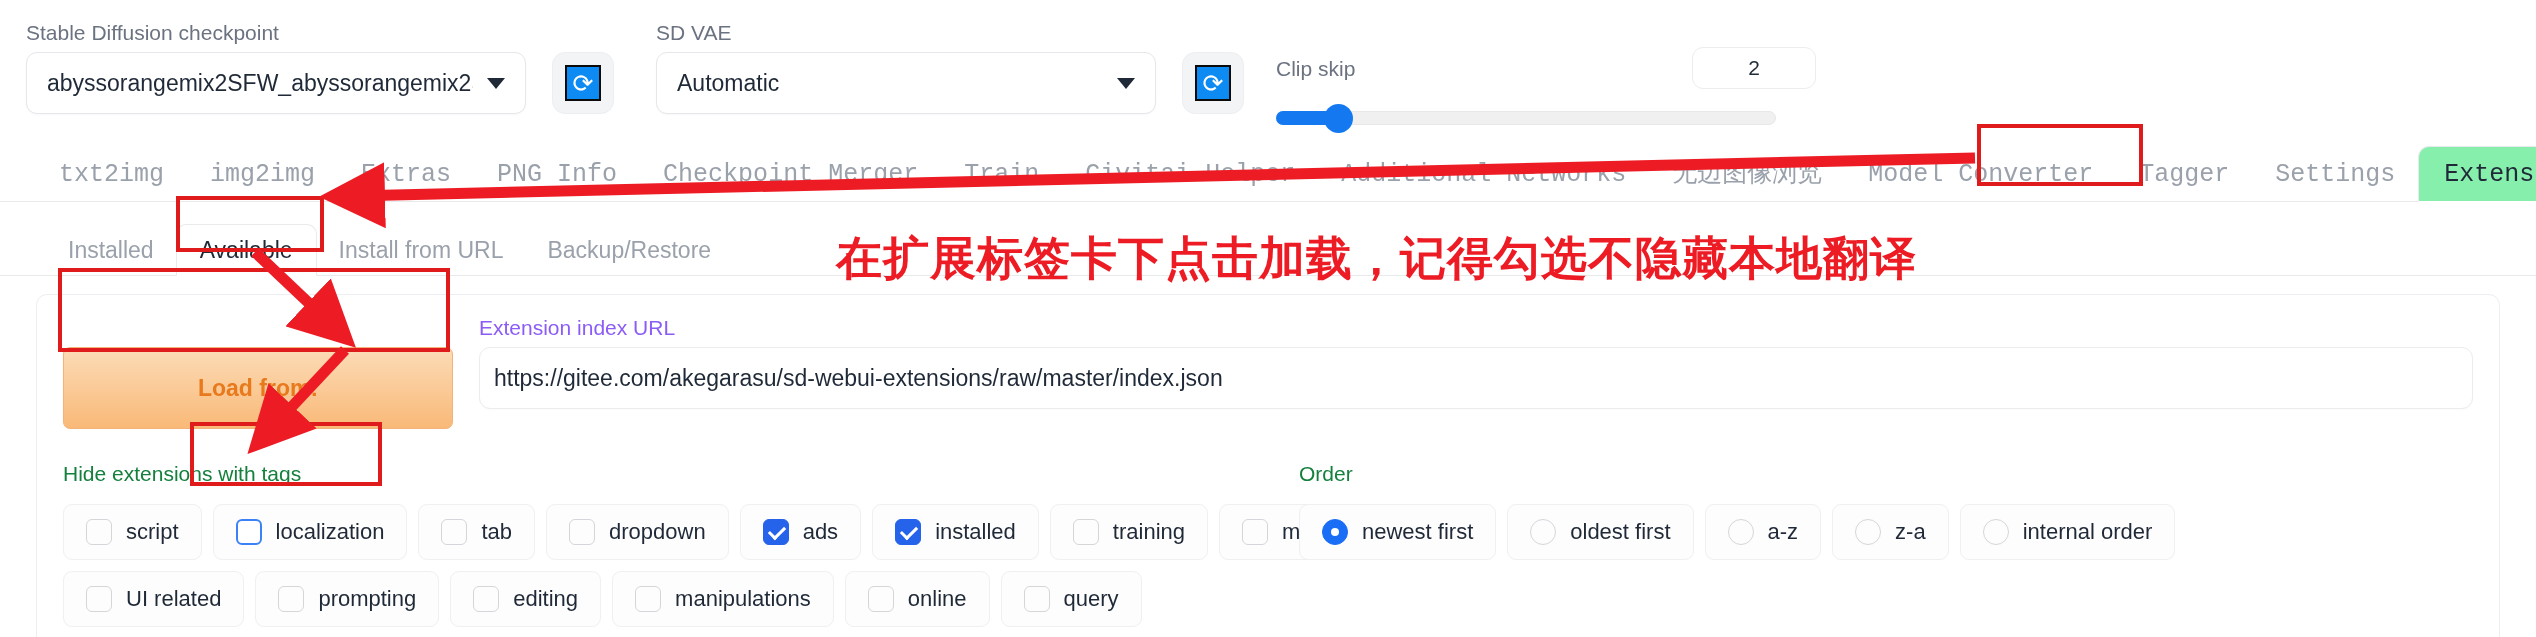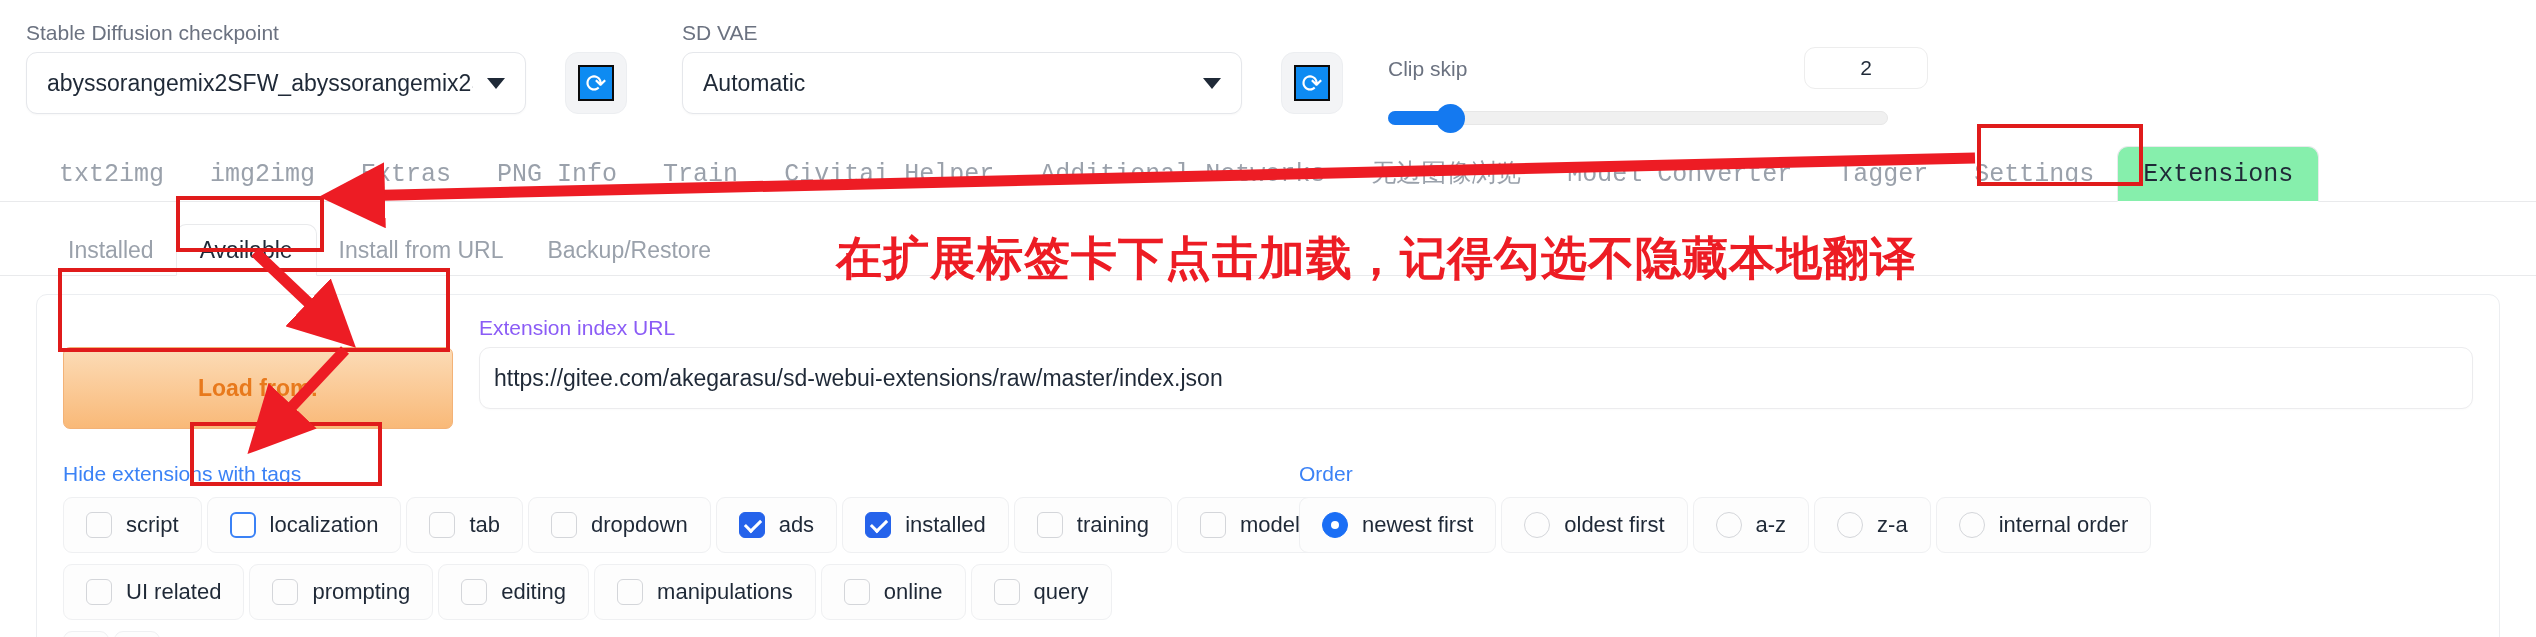--- a/index.html
+++ b/index.html
@@ -9,21 +9,21 @@
     font-family: "Liberation Sans", sans-serif;
     overflow: hidden;
   }
   body { position: relative; }
 
   
   .quick-bar {
     display: flex;
     align-items: flex-start;
     padding: 22px 26px 0 26px;
-    gap: 13px;
+    gap: 0;
     height: 140px;
   }
   .field-group { display: flex; flex-direction: column; }
   .field-label {
     font-size: 21px;
     color: #6b7280;
     margin-bottom: 9px;
     line-height: 1;
     white-space: nowrap;
   }
@@ -47,21 +47,21 @@
   }
   .caret {
     width: 0; height: 0;
     border-left: 9px solid transparent;
     border-right: 9px solid transparent;
     border-top: 11px solid #1f2937;
     margin-left: 14px;
     flex: none;
   }
   .dd-checkpoint { width: 500px; }
-  .dd-vae { width: 560px; }
+  .dd-vae { width: 500px; }
 
   .refresh-btn {
     width: 62px; height: 62px;
     background: #f3f4f6;
     border: 1px solid #eceef1;
     border-radius: 13px;
     display: flex;
     align-items: center;
     justify-content: center;
     margin-left: 26px;
@@ -237,26 +237,26 @@
   .panel-bottom {
     display: flex;
     margin-top: 34px;
     gap: 36px;
   }
   .tags-col { width: 1200px; }
   .order-col { flex: 1; }
 
   .group-label {
     font-size: 21px;
-    color: #3b82f6;
-    margin-bottom: 13px;
+    color: #15803d;
+    margin-bottom: 20px;
     line-height: 1;
   }
   .chip-rows { display: flex; flex-direction: column; gap: 11px; }
-  .chip-row { display: flex; gap: 5px; flex-wrap: nowrap; align-items: flex-end; }
+  .chip-row { display: flex; gap: 11px; flex-wrap: nowrap; align-items: flex-end; }
 
   .chip {
     height: 56px;
     border: 1px solid #eff0f2;
     border-radius: 9px;
     background: #fdfdfd;
     display: flex;
     align-items: center;
     padding: 0 22px;
     gap: 14px;
@@ -372,20 +372,21 @@
     </div>
   </div>
 
 </div>
 
 <div class="main-tabs">
   <div class="main-tab">txt2img</div>
   <div class="main-tab">img2img</div>
   <div class="main-tab">Extras</div>
   <div class="main-tab">PNG Info</div>
+  <div class="main-tab">Checkpoint Merger</div>
   <div class="main-tab">Train</div>
   <div class="main-tab">Civitai Helper</div>
   <div class="main-tab">Additional Networks</div>
   <div class="main-tab">无边图像浏览</div>
   <div class="main-tab">Model Converter</div>
   <div class="main-tab">Tagger</div>
   <div class="main-tab">Settings</div>
   <div class="main-tab active">Extensions</div>
 </div>
 

